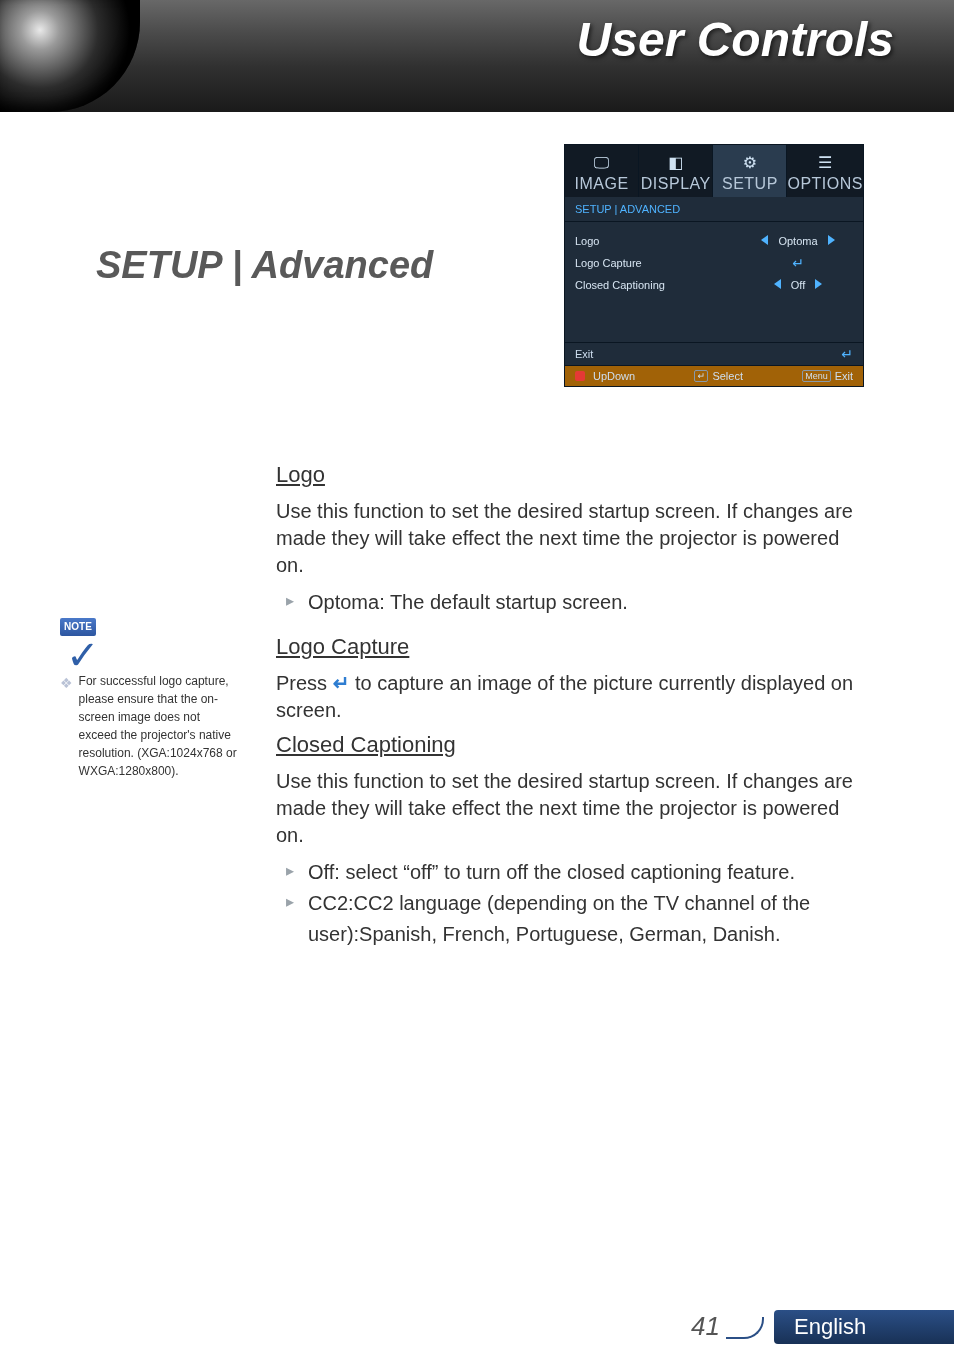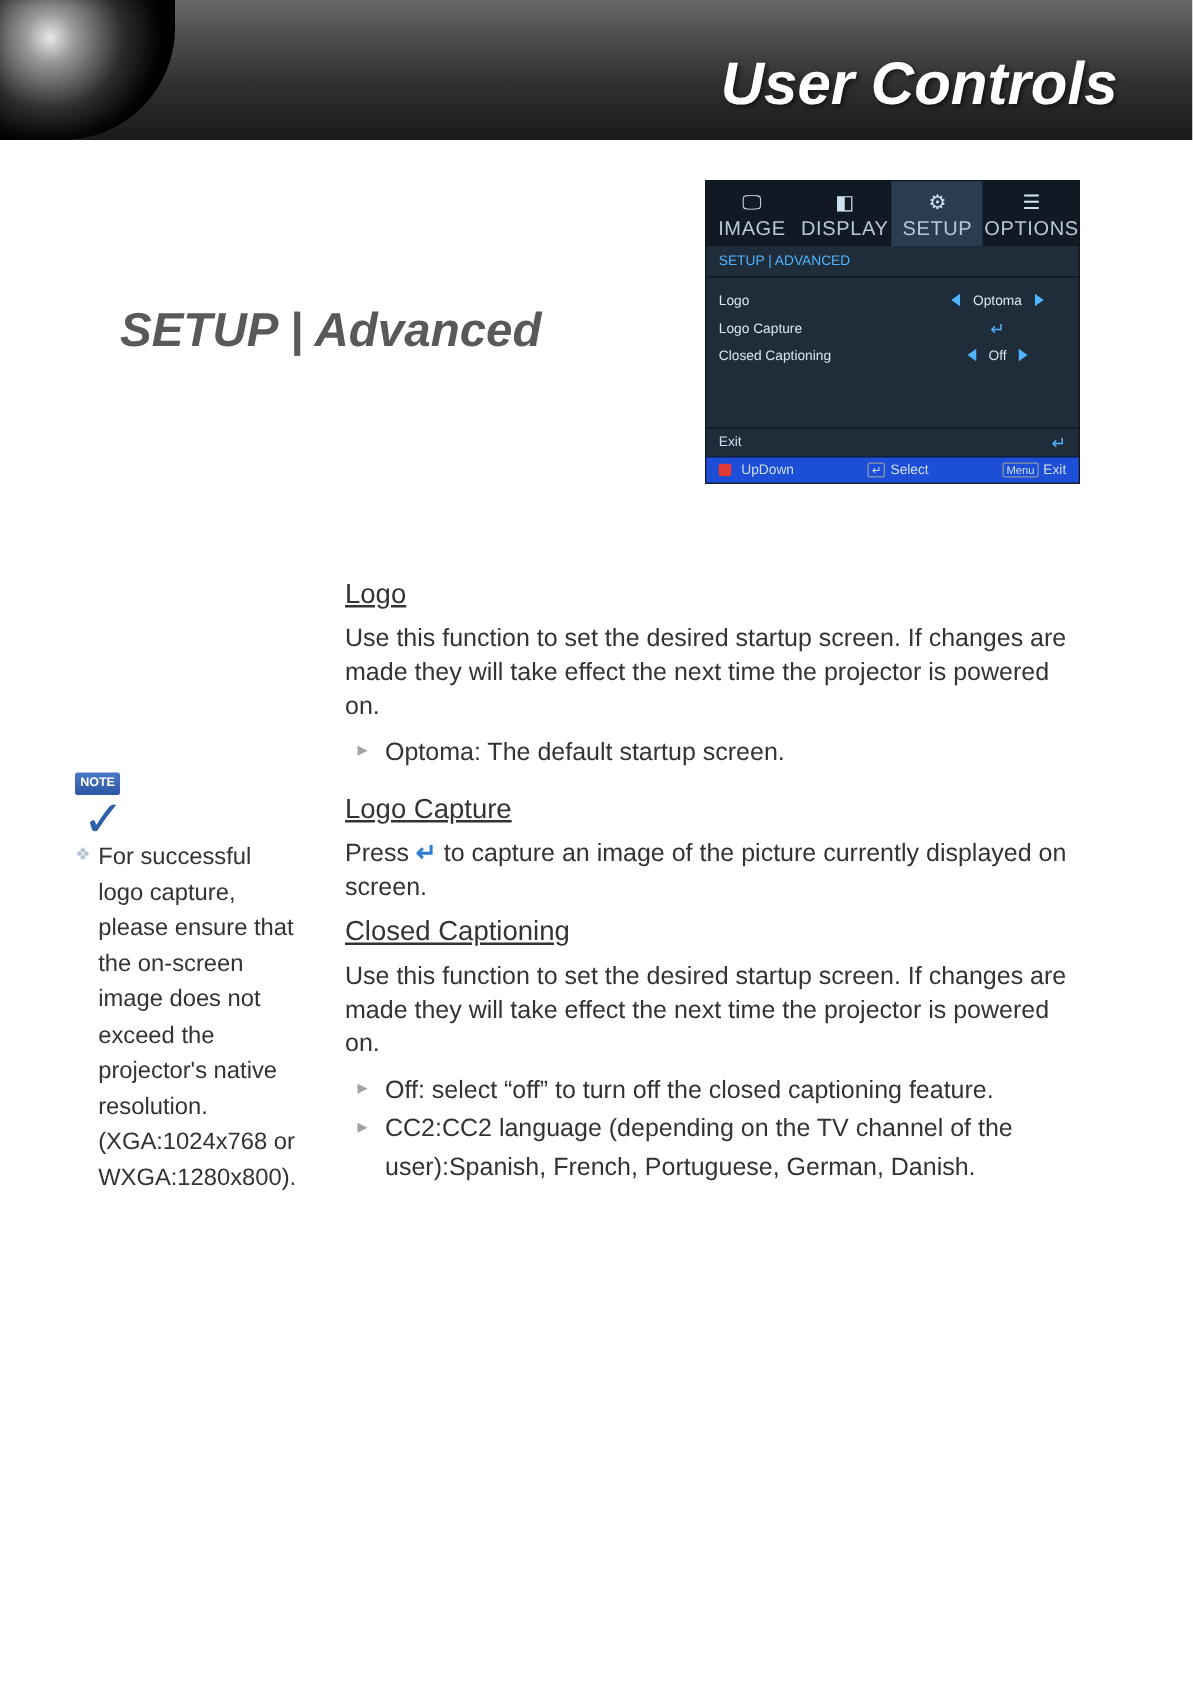--- a/index.html
+++ b/index.html
@@ -12,21 +12,21 @@
     background: linear-gradient(to bottom, #686868 0%, #4a4a4a 30%, #303030 60%, #1a1a1a 100%);
   }
   .banner::before {
     content: "";
     position: absolute; left: 0; top: 0; width: 140px; height: 112px;
     background: radial-gradient(circle at 40px 30px, #e9e9e9 0%, #9a9a9a 15%, #2c2c2c 45%, #000 70%);
     border-bottom-right-radius: 90px 90px;
     box-shadow: inset -6px -6px 12px rgba(0,0,0,.6);
   }
   .banner-title {
-    position: absolute; right: 60px; top: 40px;
+    position: absolute; right: 60px; top: 12px;
     color: #fff; font-size: 48px; font-weight: bold; font-style: italic;
     text-shadow: 2px 2px 4px rgba(0,0,0,.6);
   }
   
   .section-title {
     position: absolute; left: 96px; top: 244px;
     font-size: 38px; font-weight: bold; font-style: italic; color: #595959;
   }
   
   .osd {
@@ -44,41 +44,41 @@
   .osd-body { padding: 8px 10px 6px; min-height: 120px; }
   .osd-row { display: flex; align-items: center; height: 22px; }
   .osd-row .rlabel { flex: 1; color: #d7e5f2; font-size: 11px; }
   .osd-row .val { width: 110px; text-align: center; color: #d7e5f2; font-size: 11px; display: flex; justify-content: center; gap: 10px; }
   .tri { display: inline-block; width: 0; height: 0; }
   .tri-l { border-top: 5px solid transparent; border-bottom: 5px solid transparent; border-right: 7px solid #4fb3ff; }
   .tri-r { border-top: 5px solid transparent; border-bottom: 5px solid transparent; border-left: 7px solid #4fb3ff; }
   .enter-arrow { color: #4fb3ff; font-size: 14px; line-height: 1; }
   .osd-exit { display: flex; align-items: center; padding: 4px 10px; border-top: 1px solid #0a1622; font-size: 11px; color: #cfdff0; }
   .osd-exit .rlabel { flex: 1; }
-  .osd-foot { display: flex; align-items: flex-end; gap: 10px; padding: 4px 10px; background: #1d4ed8; font-size: 11px; color: #cfdff0; border-top: 1px solid #0a1622; }
+  .osd-foot { display: flex; align-items: flex-end; gap: 10px; padding: 4px 10px; background: #a16207; font-size: 11px; color: #cfdff0; border-top: 1px solid #0a1622; }
   .red-dot { width: 10px; height: 10px; background: #e53935; border-radius: 2px; display: inline-block; margin-right: 4px; }
   .foot-seg { display: flex; align-items: center; gap: 4px; }
   .keycap { display: inline-block; min-width: 14px; height: 12px; border: 1px solid #89a; border-radius: 2px; font-size: 9px; line-height: 10px; text-align: center; padding: 0 2px; }
   .foot-spacer { flex: 1; }
   
   .content { position: absolute; left: 256px; top: 462px; width: 608px; color: #333; }
   .h3 { font-size: 22px; text-decoration: underline; margin: 0 0 10px 20px; }
   .para { font-size: 20px; line-height: 1.35; margin: 4px 0 8px 20px; }
   ul.bullets { list-style: none; margin: 2px 0 16px 30px; }
   ul.bullets li { font-size: 20px; line-height: 1.55; padding-left: 22px; position: relative; }
   ul.bullets li::before { content: "▸"; position: absolute; left: 0; top: 2px; color: #9aa3aa; font-size: 16px; }
   .inline-enter { color: #2e7dd1; font-weight: bold; }
   
   .note { position: absolute; left: 60px; top: 618px; width: 180px; font-size: 17px; color: #333; }
   .note-badge { width: 60px; height: 54px; position: relative; }
   .note-badge .tab { position: absolute; left: 0; top: 0; width: 36px; height: 18px; background: linear-gradient(#4a79c9,#2d56a0); color: #fff; font-size: 10px; font-weight: bold; text-align: center; line-height: 18px; border-radius: 2px; }
   .note-badge .check { position: absolute; left: 6px; top: 14px; font-size: 40px; color: #2f5fa8; }
   .note-text { display: flex; gap: 6px; }
   .note-diamond { color: #b9c2d6; font-size: 14px; line-height: 22px; }
-  .note-body { font-size: 19px; line-height: 1.5; }
+  .note-body { font-size: 12px; line-height: 1.5; }
   
   .footer { position: absolute; left: 0; right: 0; bottom: 0; height: 56px; }
   .footer-bar { position: absolute; right: 0; bottom: 10px; width: 180px; height: 34px; background: linear-gradient(#2b4f86,#183156); border-top-left-radius: 4px; border-bottom-left-radius: 4px; display: flex; align-items: center; padding-left: 20px; color: #fff; font-size: 22px; }
   .page-num { position: absolute; right: 190px; bottom: 12px; color: #555; font-size: 26px; font-style: italic; }
   .page-num::after { content: ""; display: inline-block; width: 36px; height: 20px; border-bottom: 2px solid #2b4f86; border-right: 2px solid #2b4f86; border-bottom-right-radius: 20px; margin-left: 6px; transform: translateY(4px); }
 </style>
 </head>
 <body>
 <div class="page">
 
@@ -180,14 +180,20 @@
     <div class="note-badge">
       <div class="tab">NOTE</div>
       <div class="check">✓</div>
     </div>
     <div class="note-text">
       <span class="note-diamond">❖</span>
       <span class="note-body">For successful logo capture, please ensure that the on-screen image does not exceed the projector's native resolution. (XGA:1024x768 or WXGA:1280x800).</span>
     </div>
   </div>
 
+  <div class="footer">
+    <div class="page-num">41</div>
+    <div class="footer-bar">
+      <span>English</span>
+    </div>
+  </div>
 
 </div>
 
 </body></html>

